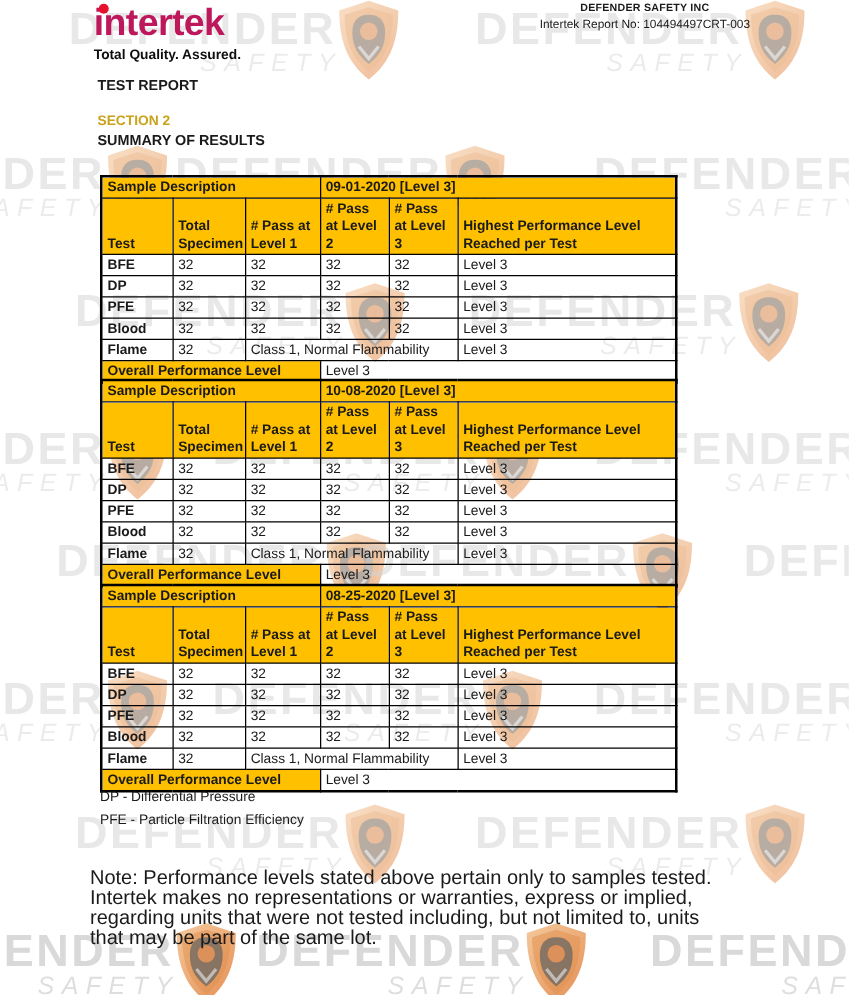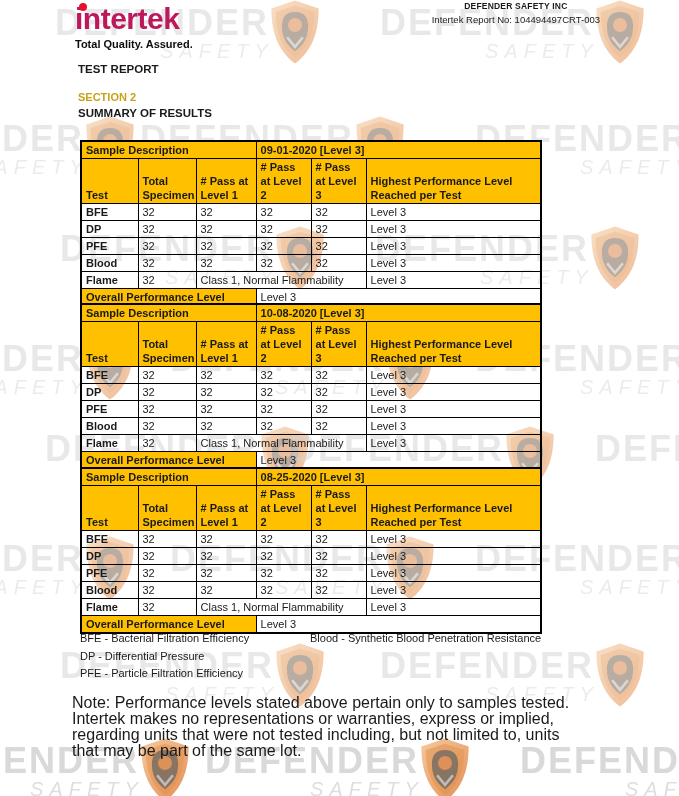--- a/index.html
+++ b/index.html
@@ -436,24 +436,22 @@
     </tr>
     <tr class="overall">
       <td colspan="3" class="yellow bold">Overall Performance Level</td>
       <td colspan="3">Level 3</td>
     </tr>
   </tbody>
     </table>
 
   <div class="legend">
     <div>
-      <div class="legend-item">BFE - Bacterial Filtration Efficiency</div>
       <div class="legend-item">DP - Differential Pressure</div>
       <div class="legend-item">PFE - Particle Filtration Efficiency</div>
     </div>
     <div class="legend-col-right">
-      <div class="legend-item">Blood - Synthetic Blood Penetration Resistance</div>
     </div>
   </div>
 
   <div class="note">Note: Performance levels stated above pertain only to samples tested. Intertek makes no representations or warranties, express or implied, regarding units that were not tested including, but not limited to, units that may be part of the same lot.</div>
 
 </div>
 
 </body></html>

